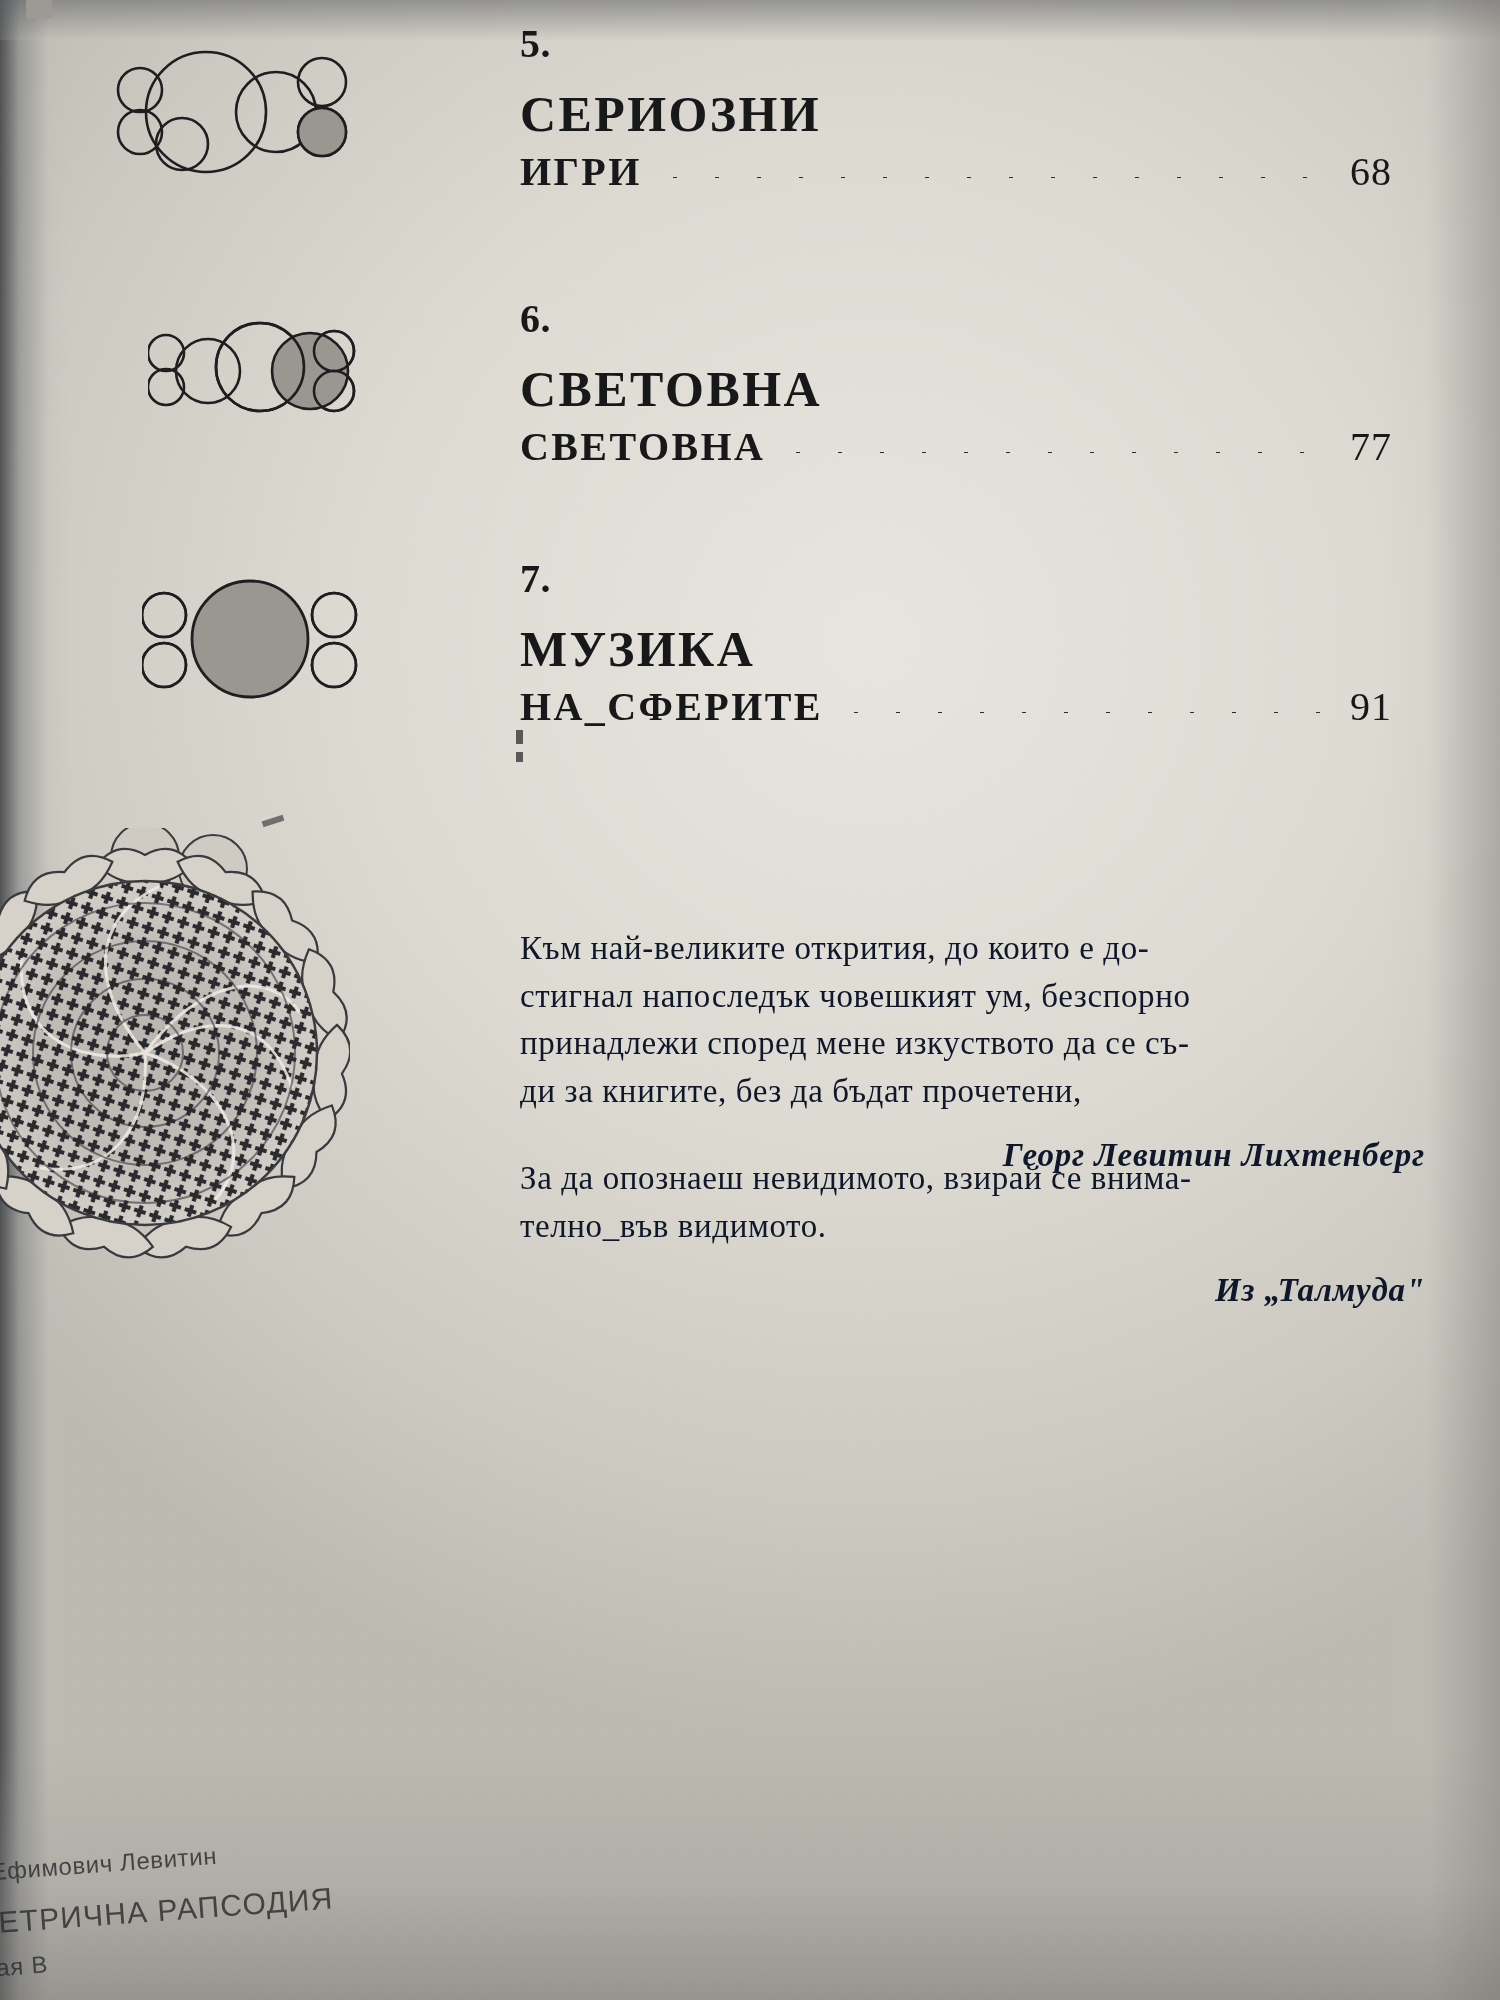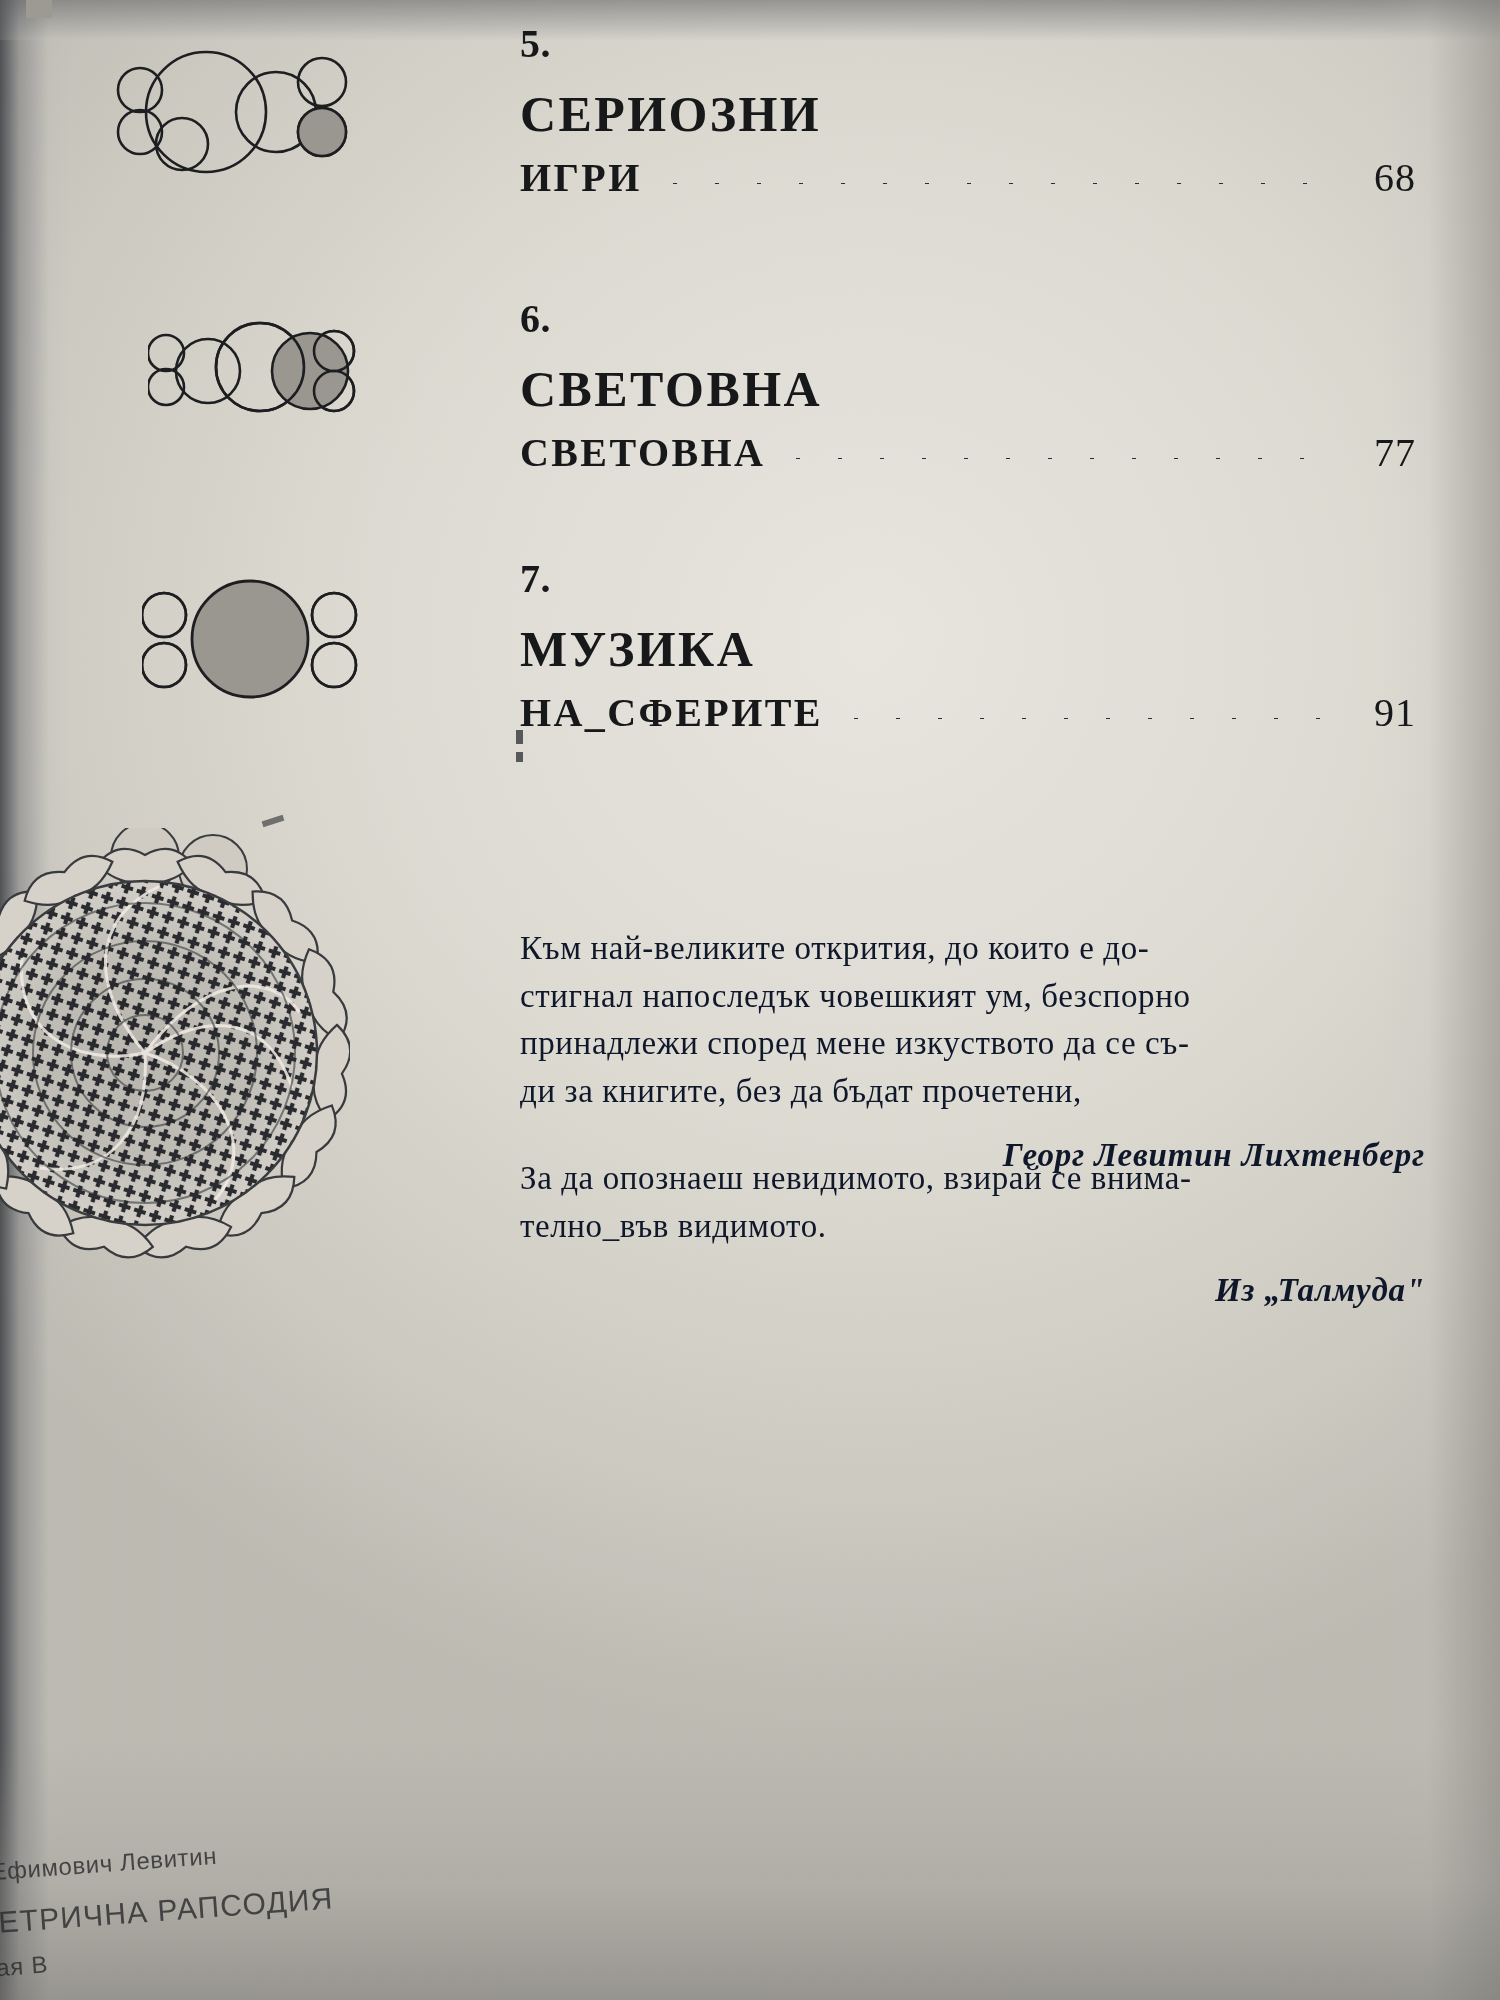--- a/index.html
+++ b/index.html
@@ -91,21 +91,20 @@
     font-size: 50px;
     font-weight: 700;
     letter-spacing: 2.4px;
     line-height: 1.28;
     margin-top: 18px;
   }
   .toc-line2row {
     display: flex;
     align-items: baseline;
     width: 920px;
-    margin-top: 6px;
   }
   .toc-title-line2 {
     font-family: "Liberation Serif", serif;
     font-size: 40px;
     font-weight: 700;
     letter-spacing: 2.4px;
     line-height: 1.28;
     white-space: pre;
   }
   .dotfill {
@@ -119,21 +118,21 @@
     background-repeat: repeat-x;
     background-position: 0 center;
     opacity: 0.92;
   }
   .toc-page {
     font-family: "Liberation Serif", serif;
     font-size: 40px;
     font-weight: 400;
     letter-spacing: 1px;
     min-width: 90px;
-    text-align: center;
+    text-align: left;
   }
 
   
   .final-row {
     position: absolute;
     left: 520px;
     display: flex;
     align-items: baseline;
     width: 920px;
   }

